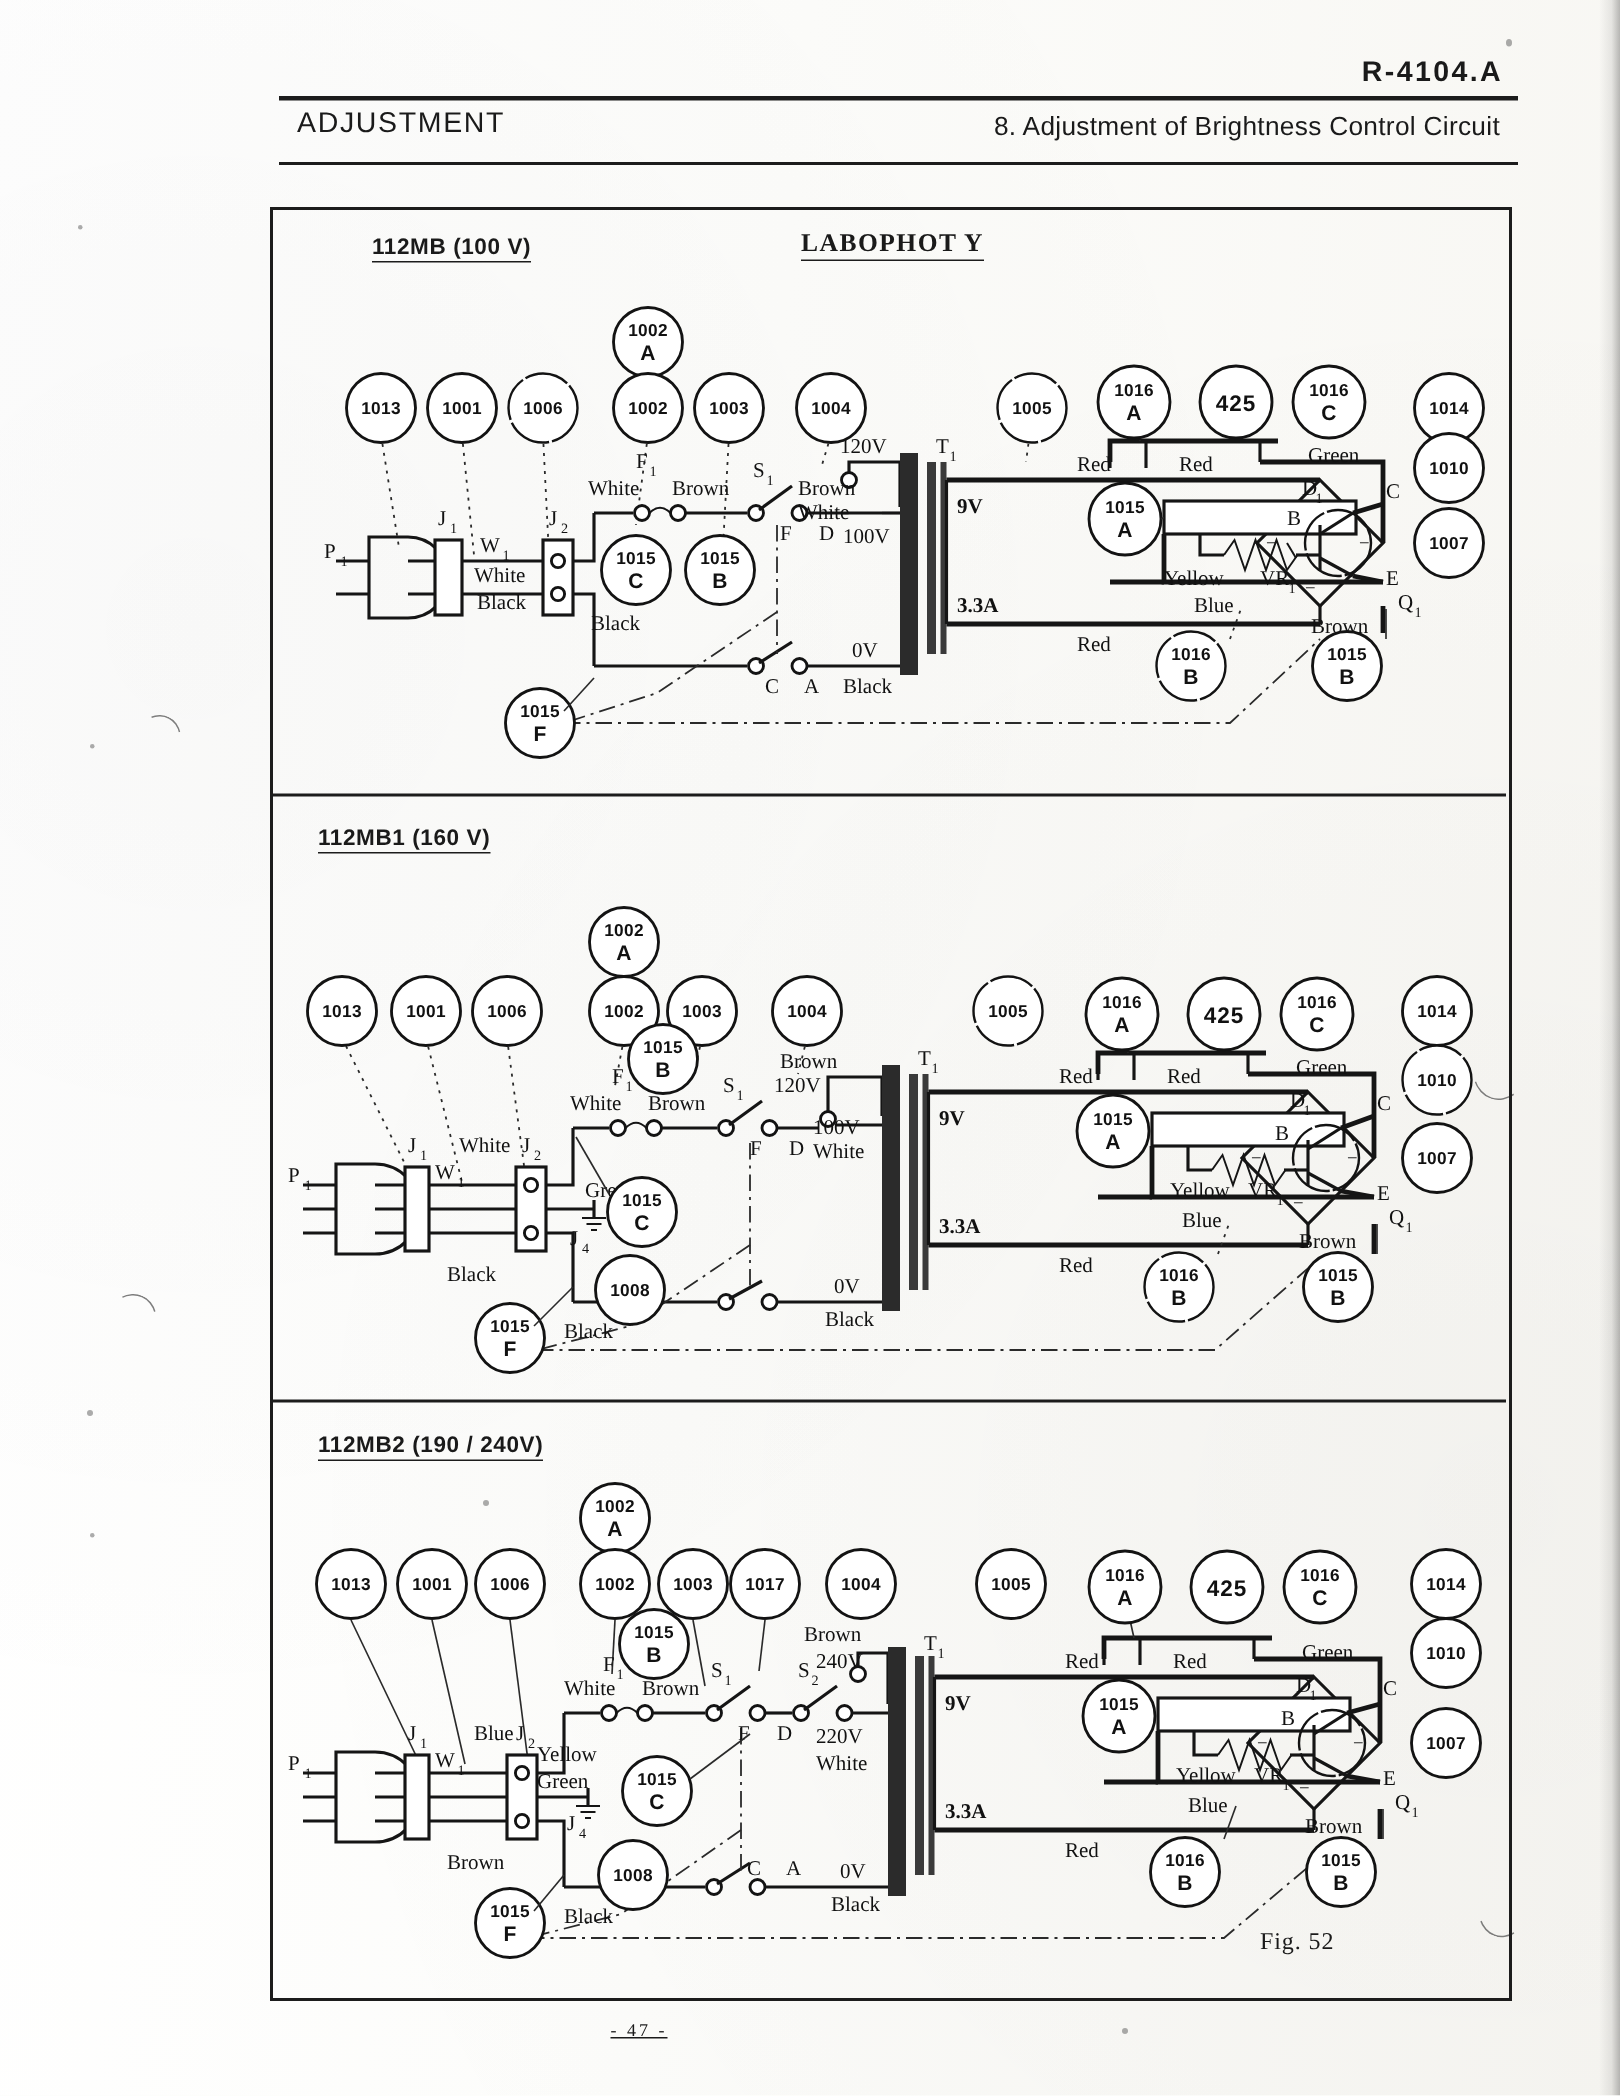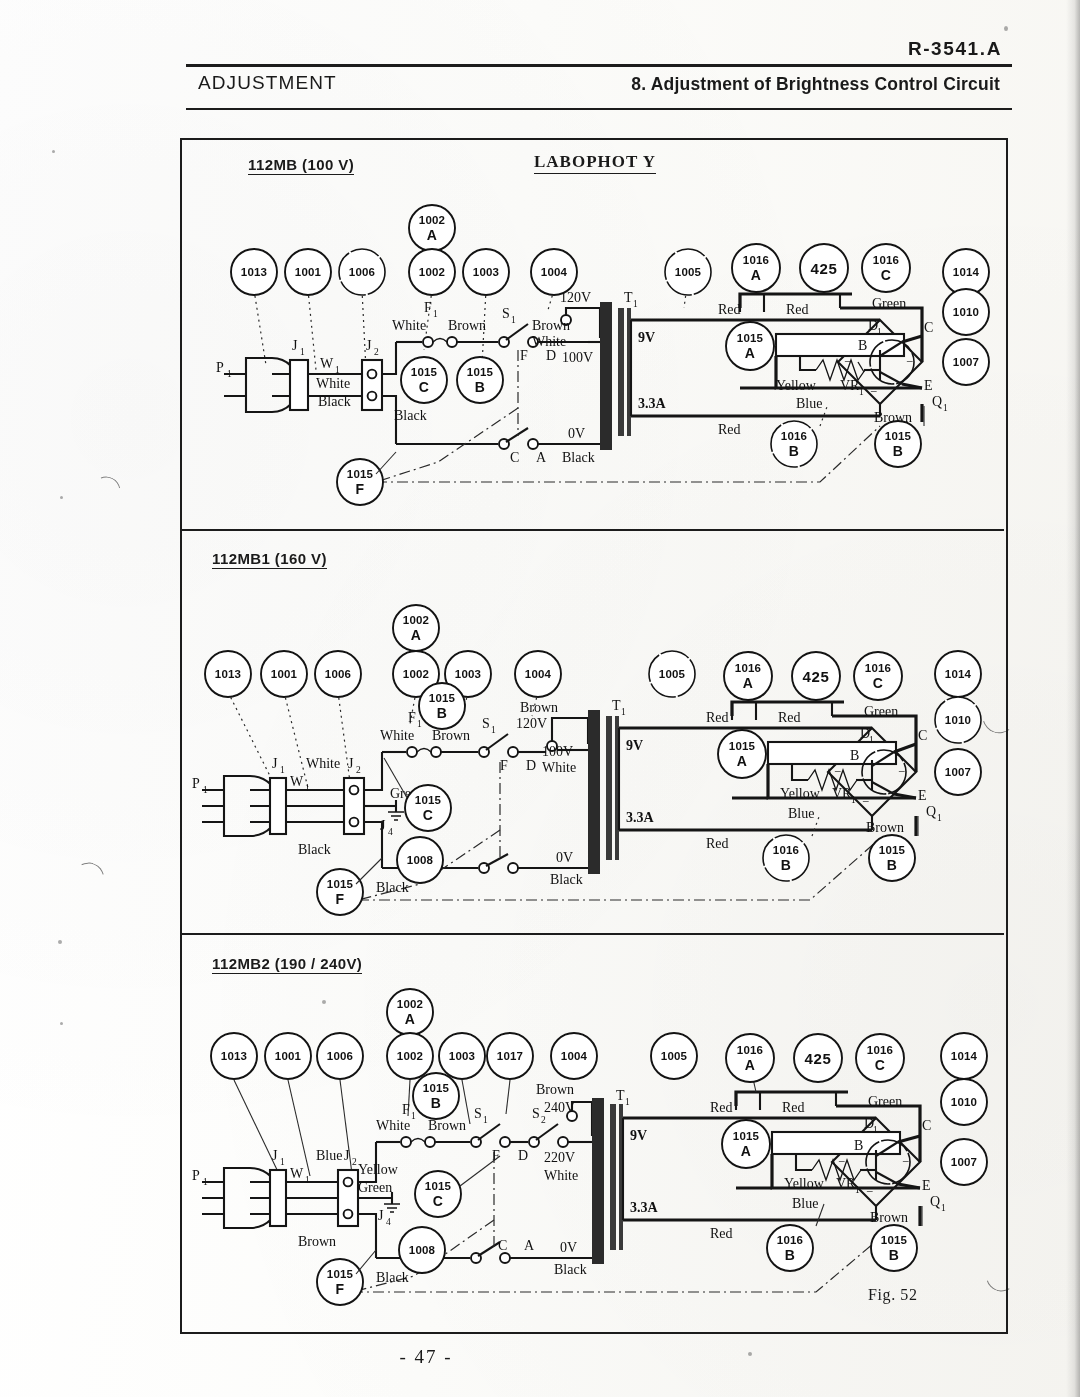--- a/index.html
+++ b/index.html
@@ -43,21 +43,21 @@
   }
   .rule{position:absolute;background:#1c1c1c;}
   .hdr-rule-top{left:186px;top:64px;width:826px;height:3px;}
   .hdr-rule-bot{left:186px;top:108px;width:826px;height:2.4px;}
   .hdr-left{
     position:absolute;left:198px;top:72px;
     font-size:19px;font-weight:normal;letter-spacing:1.1px;
   }
   .hdr-right{
     position:absolute;right:80px;top:74px;
-    font-size:17.5px;font-weight:bold;letter-spacing:.2px;
+    font-size:17.5px;font-weight:normal;letter-spacing:.2px;
   }
 
   
   .frame{
     position:absolute;left:180px;top:138px;
     width:824px;height:1192px;
     border:2px solid #1c1c1c;
     background:transparent;
   }
   .panel-div{position:absolute;left:180px;height:2px;background:#1c1c1c;width:824px;}
@@ -71,21 +71,21 @@
   }
   .ptitle.serif{font-family:"Liberation Serif", serif;font-weight:bold;font-size:17px;letter-spacing:1px;}
 
   .figcap{
     position:absolute;font-family:"Liberation Serif", serif;
     font-size:16px;letter-spacing:.6px;
   }
 
   .pagenum{
     position:absolute;left:0;width:852px;top:1346px;text-align:center;
-    font-family:"Liberation Serif", serif;font-size:19px;letter-spacing:2px;
+    font-family:"Liberation Serif", serif;font-size:12px;letter-spacing:2px;text-decoration:underline;
   }
   svg.sheet{display:block;overflow:visible;}
   .ln{stroke:#151515;fill:none;}
   .thick{stroke-width:3.2;}
   .med{stroke-width:2.1;}
   .thin{stroke-width:1.3;}
   .lead{stroke:#2a2a2a;stroke-width:1.1;fill:none;}
   .dashdot{stroke:#2a2a2a;stroke-width:1.2;fill:none;stroke-dasharray:11 4 2 4;}
   .dotted{stroke:#2a2a2a;stroke-width:1.2;fill:none;stroke-dasharray:2 4;}
   .bubble{fill:#ffffff;stroke:#131313;stroke-width:1.9;}
@@ -121,35 +121,35 @@
   <div class="speck" style="left:58px;top:940px;width:4px;height:4px;"></div>
   <div class="speck" style="left:60px;top:1022px;width:3px;height:3px;"></div>
   <div class="speck" style="left:1004px;top:26px;width:4px;height:5px;"></div>
   <div class="speck" style="left:748px;top:1352px;width:4px;height:4px;"></div>
   <div class="speck" style="left:322px;top:1000px;width:4px;height:4px;"></div>
   <div class="left-arc" style="left:88px;top:476px;width:30px;height:36px;transform:rotate(28deg);"></div>
   <div class="left-arc" style="left:68px;top:862px;width:34px;height:42px;transform:rotate(24deg);"></div>
   <div class="left-arc" style="left:982px;top:676px;width:40px;height:56px;transform:rotate(198deg);"></div>
   <div class="left-arc" style="left:986px;top:1246px;width:34px;height:44px;transform:rotate(200deg);"></div>
 
-  <div class="doc-code">R-3541.A</div>
+  <div class="doc-code">R-4104.A</div>
   <div class="rule hdr-rule-top"></div>
   <div class="hdr-left">ADJUSTMENT</div>
   <div class="hdr-right">8. Adjustment of Brightness Control Circuit</div>
   <div class="rule hdr-rule-bot"></div>
 
   <div class="frame"></div>
   <div class="panel-div" style="top:529px;"></div>
   <div class="panel-div" style="top:933px;"></div>
 
   <div class="ptitle" style="left:212px;top:156px;margin-left:36px;">112MB (100 V)</div>
   <div class="ptitle serif" style="left:534px;top:152px;">LABOPHOT Y</div>
   <div class="ptitle" style="left:212px;top:550px;">112MB1 (160 V)</div>
   <div class="ptitle" style="left:212px;top:955px;">112MB2 (190 / 240V)</div>
-  <div class="figcap" style="left:840px;top:1286px;margin-left:28px;">Fig. 52</div>
+  <div class="figcap" style="left:840px;top:1286px;">Fig. 52</div>
   <div class="pagenum">- 47 -</div>
 
   <div class="panel" style="top:190px;">
     <svg class="sheet" width="824" height="330" viewBox="0 0 824 330">
 
       <path class="dotted" d="M74 100 L86 175"></path>
       <path class="dotted" d="M128 100 L136 180"></path>
       <path class="dotted" d="M182 100 L186 180"></path>
       <path class="dotted" d="M252 100 L244 160"></path>
       <path class="dotted" d="M306 100 L300 212"></path>

